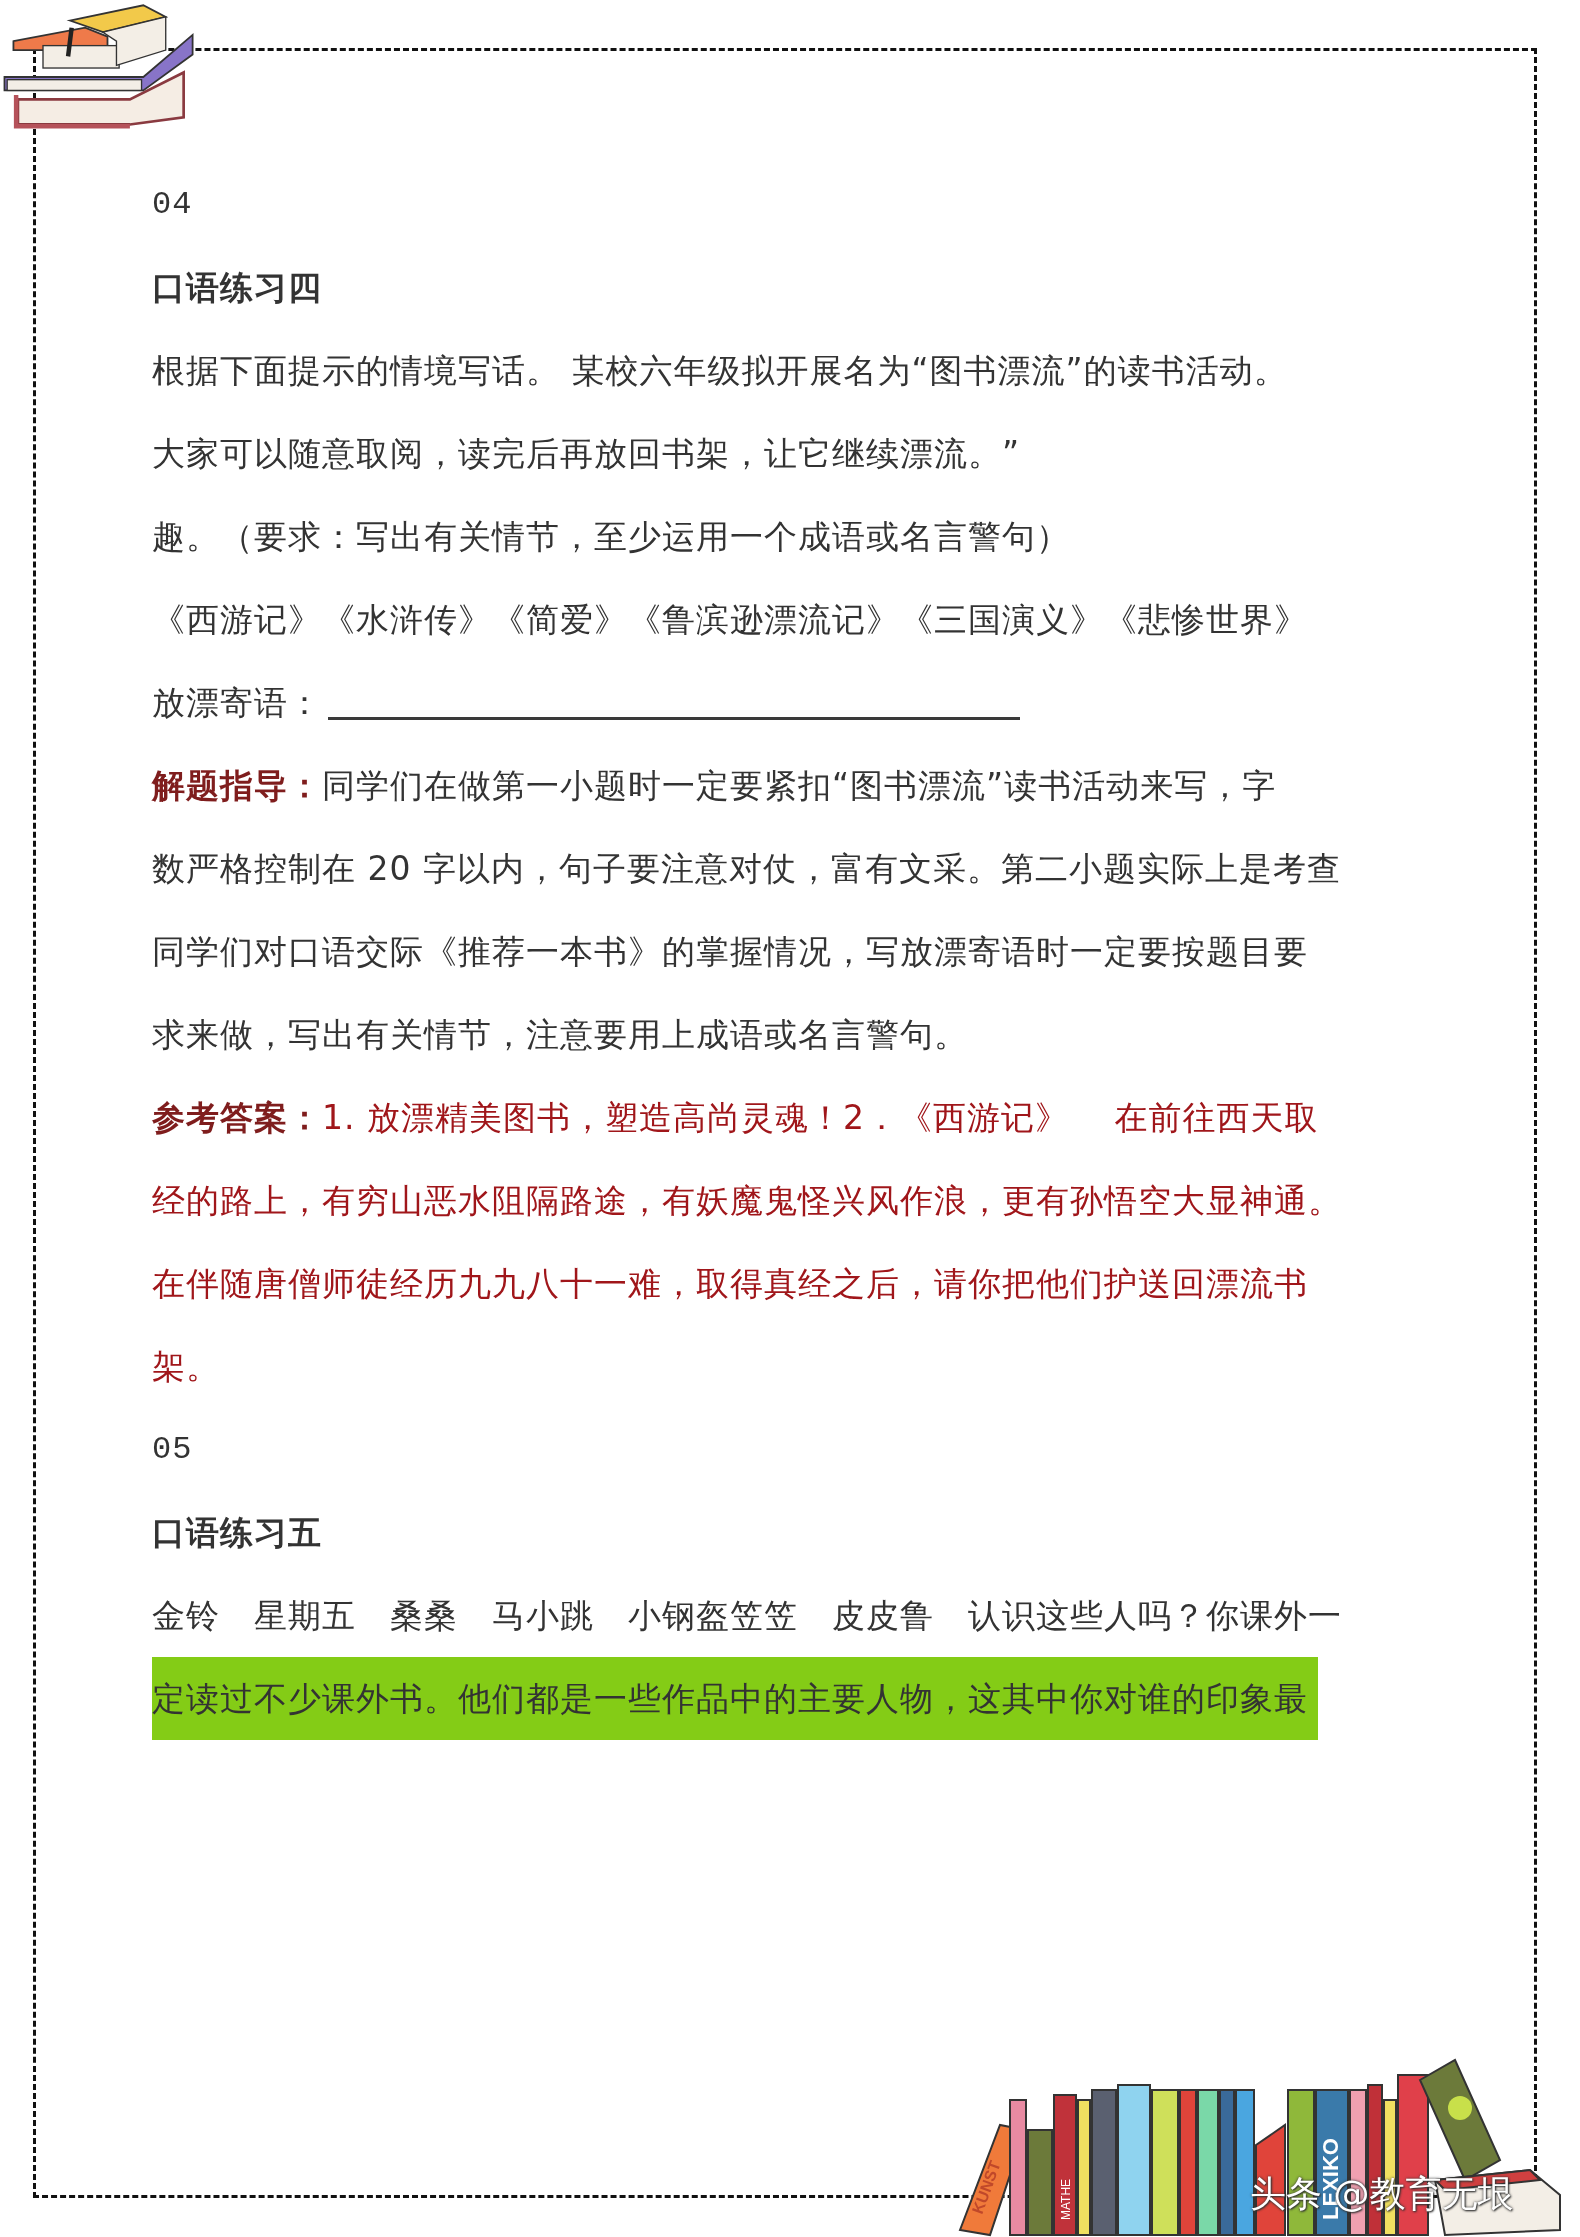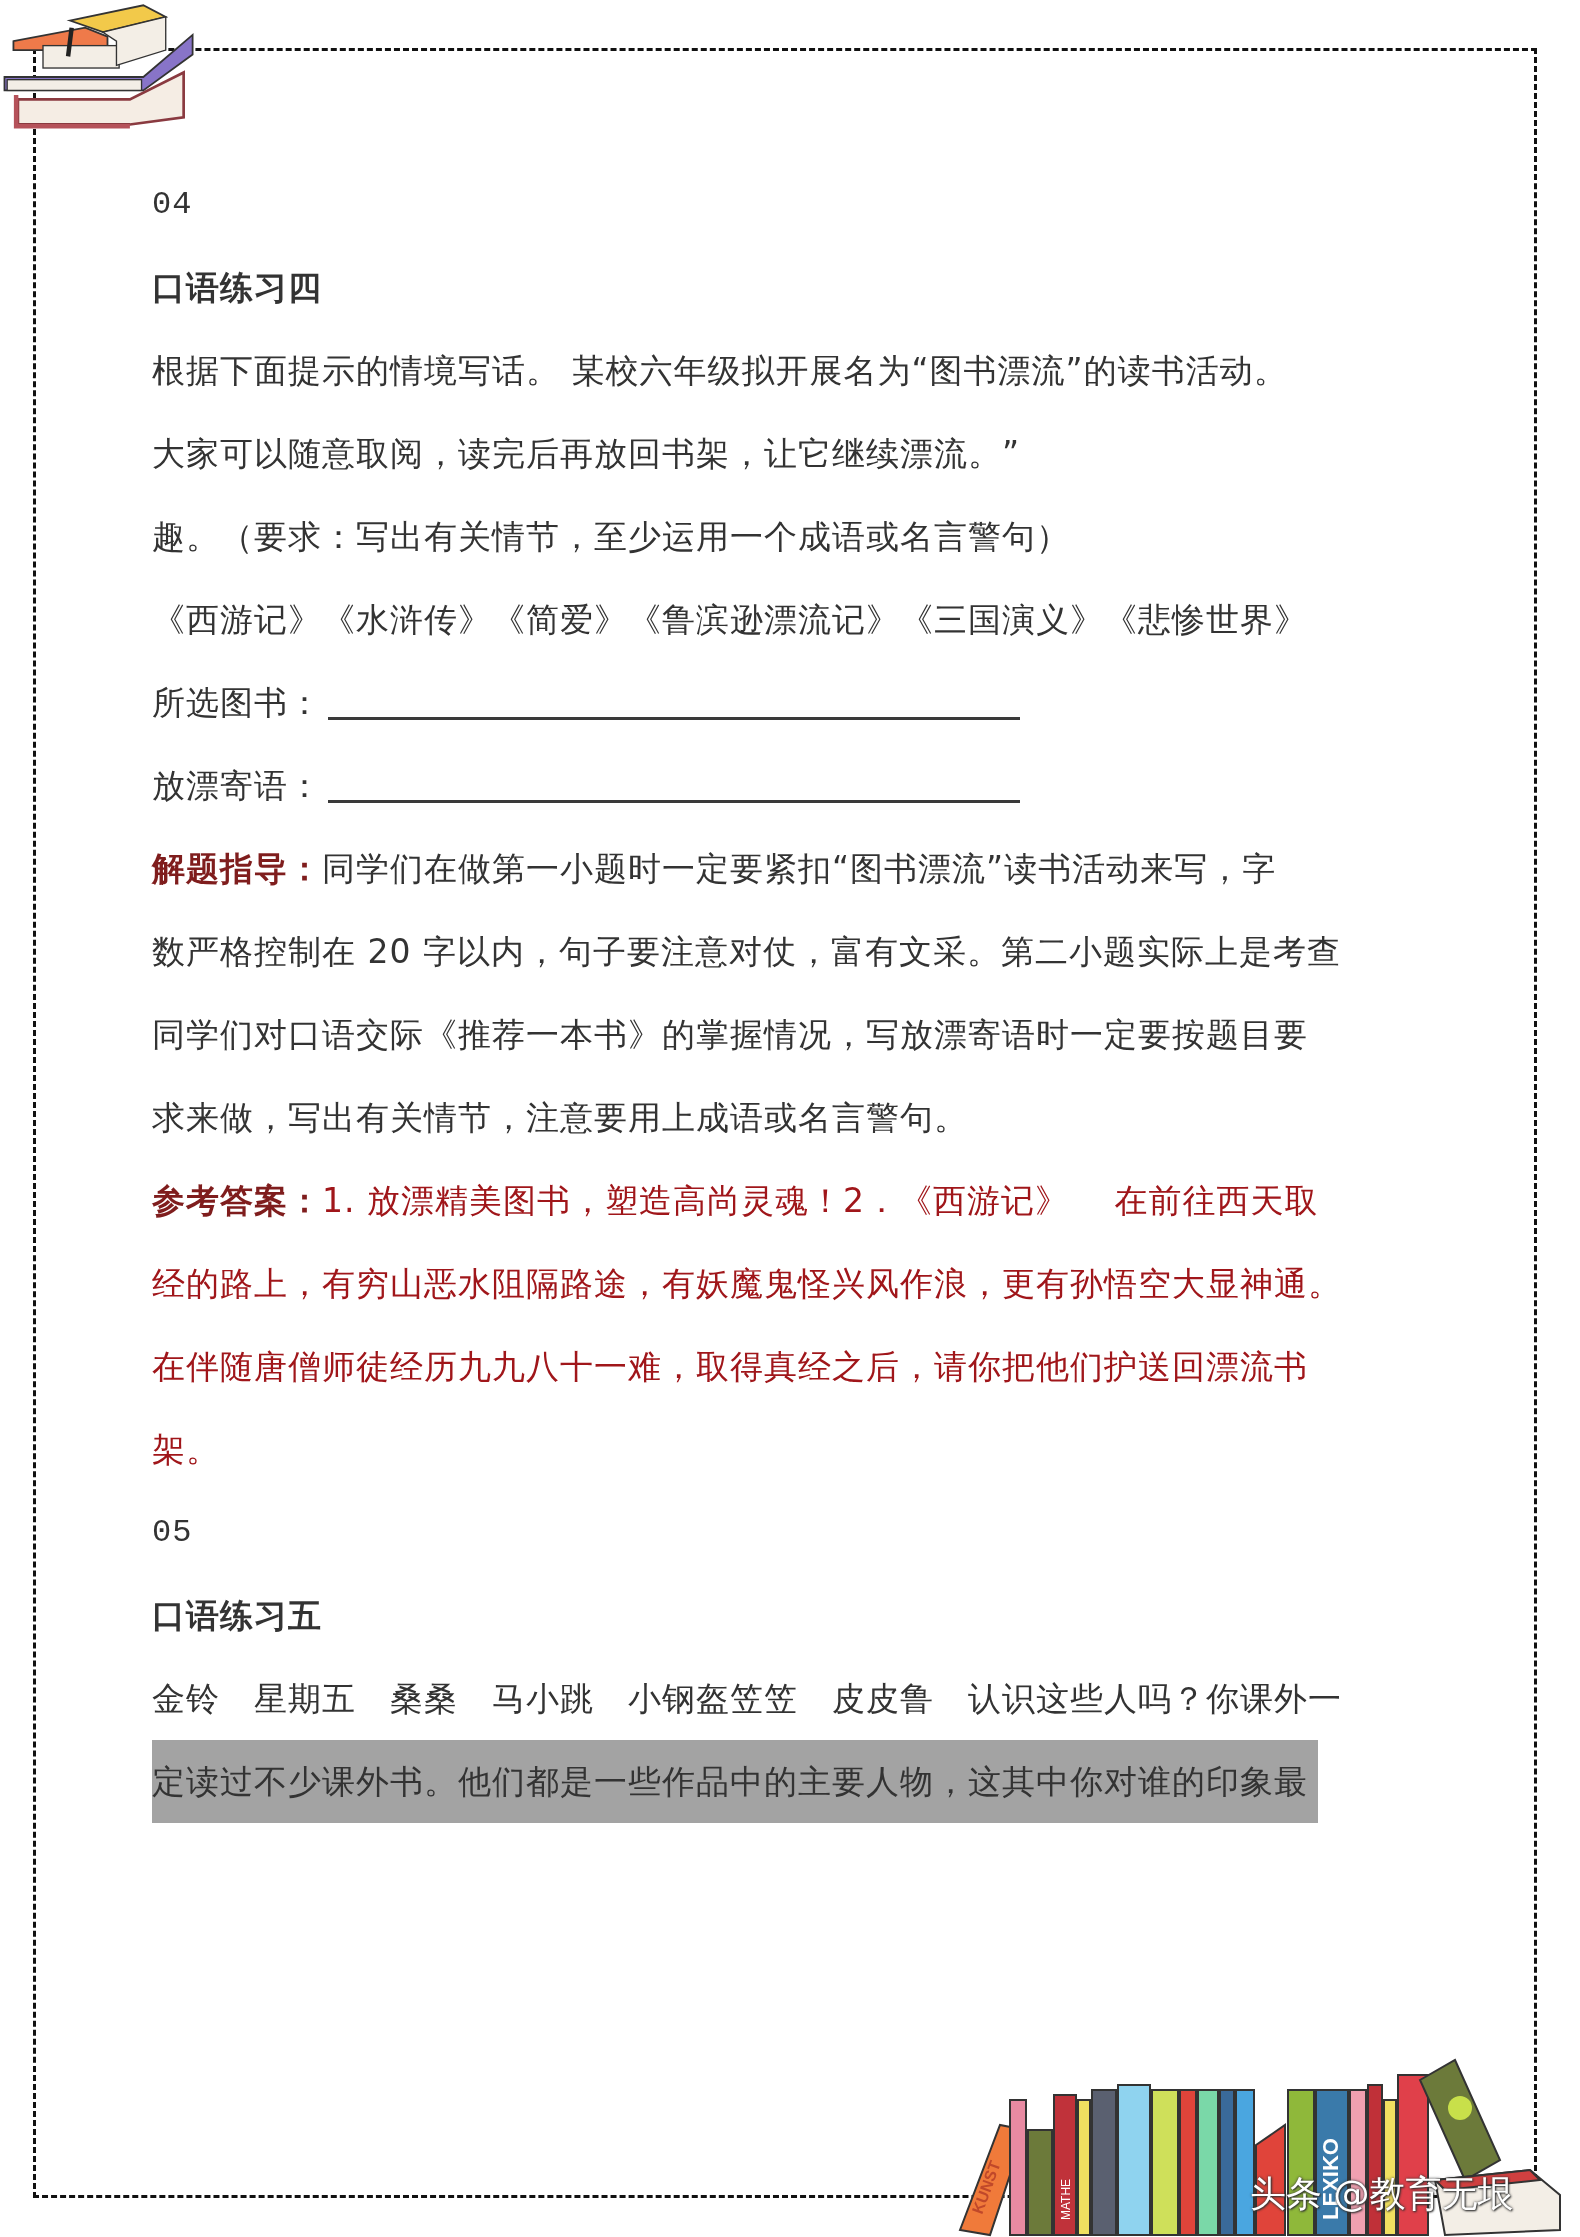--- a/index.html
+++ b/index.html
@@ -9,21 +9,21 @@
            border: 3px dashed #111111; box-sizing: border-box; }
   .deco-top { position: absolute; left: 0; top: 0; width: 215px; height: 145px; }
   .deco-bottom { position: absolute; left: 940px; top: 2030px; width: 640px; height: 207px; }
   .content { position: absolute; left: 152px; top: 163px; width: 1290px; }
   .line { font-size: 33px; line-height: 83px; height: 83px; white-space: nowrap; letter-spacing: 1px; }
   .num { font-family: Liberation Mono, monospace; font-size: 32px; }
   .heading { font-weight: bold; }
   .label-orange { color: #7f1d1d; font-weight: bold; }
   .answer { color: #a0161a; }
   .blank { display: inline-block; width: 692px; height: 3px; background: #3a3a3a; vertical-align: -6px; margin-left: 6px; }
-  .cover { background: #a3a3a3; display: inline-block; padding-right: 10px; }
+  .cover { background: #84cc16; display: inline-block; padding-right: 10px; }
   .watermark { position: absolute; left: 1250px; top: 2170px; font-size: 36px; color: #ffffff;
                text-shadow: 0 0 3px #333, 1px 1px 2px #333; white-space: nowrap; }
 </style>
 </head>
 <body>
 
 <div class="frame"></div>
 
 <svg class="deco-top" viewBox="0 0 240 160">
 
@@ -45,23 +45,20 @@
   <div class="line num">04</div>
   <div class="line heading">口语练习四</div>
 
   <div class="line">根据下面提示的情境写话。 某校六年级拟开展名为“图书漂流”的读书活动。</div>
   <div class="line">大家可以随意取阅，读完后再放回书架，让它继续漂流。”</div>
 
   <div class="line">趣。（要求：写出有关情节，至少运用一个成语或名言警句）</div>
 
   <div class="line">《西游记》《水浒传》《简爱》《鲁滨逊漂流记》《三国演义》《悲惨世界》</div>
 
-  <div class="line">
-    <span>所选图书：</span><span class="blank"></span>
-  </div>
   <div class="line">
     <span>放漂寄语：</span><span class="blank"></span>
   </div>
 
   <div class="line">
     <span class="label-orange">解题指导：</span><span>同学们在做第一小题时一定要紧扣“图书漂流”读书活动来写，字</span>
   </div>
   <div class="line">数严格控制在 20 字以内，句子要注意对仗，富有文采。第二小题实际上是考查</div>
   <div class="line">同学们对口语交际《推荐一本书》的掌握情况，写放漂寄语时一定要按题目要</div>
   <div class="line">求来做，写出有关情节，注意要用上成语或名言警句。</div>

